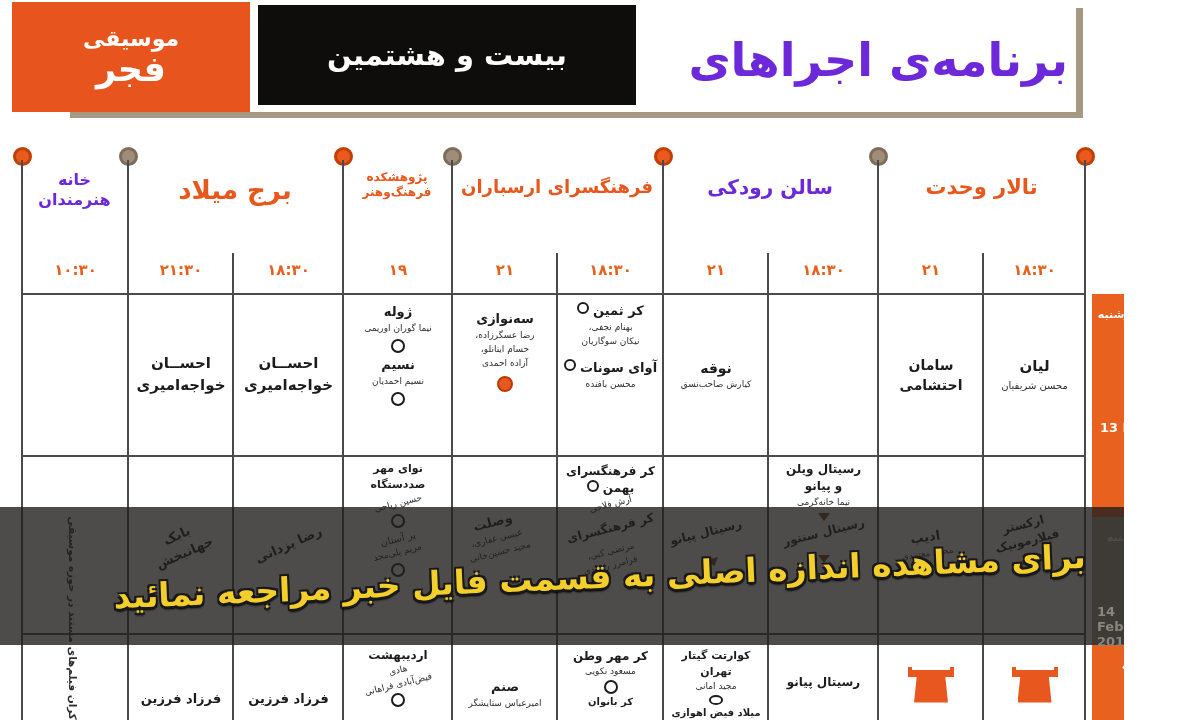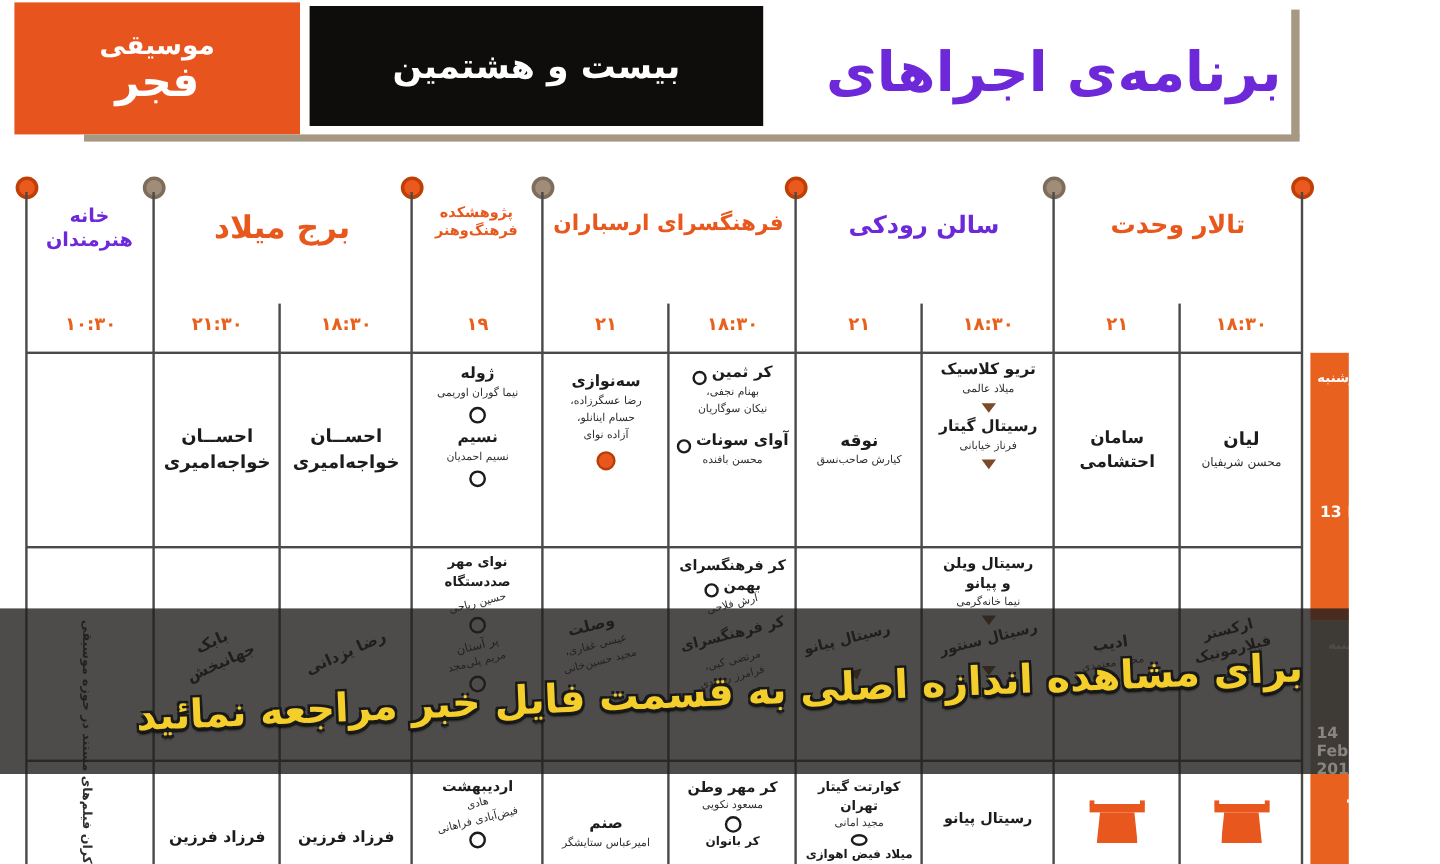--- a/index.html
+++ b/index.html
@@ -36,21 +36,21 @@
   .cell.top{justify-content:flex-start;}
   .t{font-weight:bold;font-size:13px;color:#1c1c1c;line-height:1.45;}
   .s15{font-size:15px;} .s14{font-size:14px;} .s12{font-size:12px;} .s11{font-size:11px;} .s10{font-size:10px;}
   .n{font-size:9px;color:#2e2e2e;line-height:1.55;}
   .n10{font-size:10px;}
   .tri{width:0;height:0;border-left:6px solid transparent;border-right:6px solid transparent;
        border-top:8px solid #7d4a28;margin:3px auto;}
   .circ{width:10px;height:10px;border:2px solid #1c1c1c;border-radius:50%;margin:3px auto;}
   .circ.sm{width:8px;height:8px;}
   .odot{width:12px;height:12px;background:#e8581e;border:2px solid #b83c04;border-radius:50%;margin:5px auto;}
-  .trow{display:flex;align-items:flex-end;gap:4px;direction:rtl;justify-content:center;}
+  .trow{display:flex;align-items:flex-start;gap:4px;direction:rtl;justify-content:center;}
   .tilt{transform:rotate(-14deg);}
   .tilt2{transform:rotate(-24deg);}
   .vert{position:absolute;left:-45px;top:600px;width:235px;font-size:10.5px;color:#2e2e2e;
         transform:rotate(90deg);direction:rtl;text-align:right;white-space:nowrap;font-weight:bold;}
   
   .datecell{position:absolute;left:1092px;width:108px;color:#fff;direction:rtl;
             box-shadow:inset -4px 0 0 rgba(110,35,0,.30);}
   .datecell.orange{background:#e8611f;}
   .datecell.tan{background:#b2a492;}
   .dline{display:flex;align-items:baseline;gap:5px;padding:7px 9px 0;}
@@ -164,28 +164,20 @@
     <div class="dmonth">بهمن</div>
   </div>
 
   <div class="cell" style="left:985px;top:296px;width:99px;height:158px">
     <div class="t s15">لیان</div>
     <div class="n n10">محسن شریفیان</div>
   </div>
   <div class="cell" style="left:880px;top:296px;width:102px;height:158px">
     <div class="t s14">سامان احتشامی</div>
   </div>
-  <div class="cell top" style="left:770px;top:300px;width:107px;height:154px">
-    <div class="t">تریو کلاسیک</div>
-    <div class="n">میلاد عالمی</div>
-    <div class="tri"></div>
-    <div class="t">رسیتال گیتار</div>
-    <div class="n">فرناز خیابانی</div>
-    <div class="tri"></div>
-  </div>
   <div class="cell" style="left:665px;top:296px;width:102px;height:158px">
     <div class="t s14">نوقه</div>
     <div class="n">کیارش صاحب‌نسق</div>
   </div>
   <div class="cell top" style="left:559px;top:302px;width:103px;height:152px">
     <div class="trow">
       <span class="t">کر ثمین</span>
       <span class="circ sm" style="margin:0"></span>
     </div>
     <div class="n">بهنام نجفی،</div>
@@ -193,21 +185,21 @@
     <div class="trow" style="margin-top:10px">
       <span class="t">آوای سونات</span>
       <span class="circ sm" style="margin:0"></span>
     </div>
     <div class="n">محسن بافنده</div>
   </div>
   <div class="cell top" style="left:454px;top:310px;width:102px;height:144px">
     <div class="t">سه‌نوازی</div>
     <div class="n">رضا عسگرزاده،</div>
     <div class="n">حسام اینانلو،</div>
-    <div class="n">آزاده نوای</div>
+    <div class="n">آزاده احمدی</div>
     <div class="odot"></div>
   </div>
   <div class="cell top" style="left:345px;top:303px;width:106px;height:151px">
     <div class="t">ژوله</div>
     <div class="n">نیما گوران اوریمی</div>
     <div class="circ"></div>
     <div class="t">نسیم</div>
     <div class="n">نسیم احمدیان</div>
     <div class="circ"></div>
   </div>

